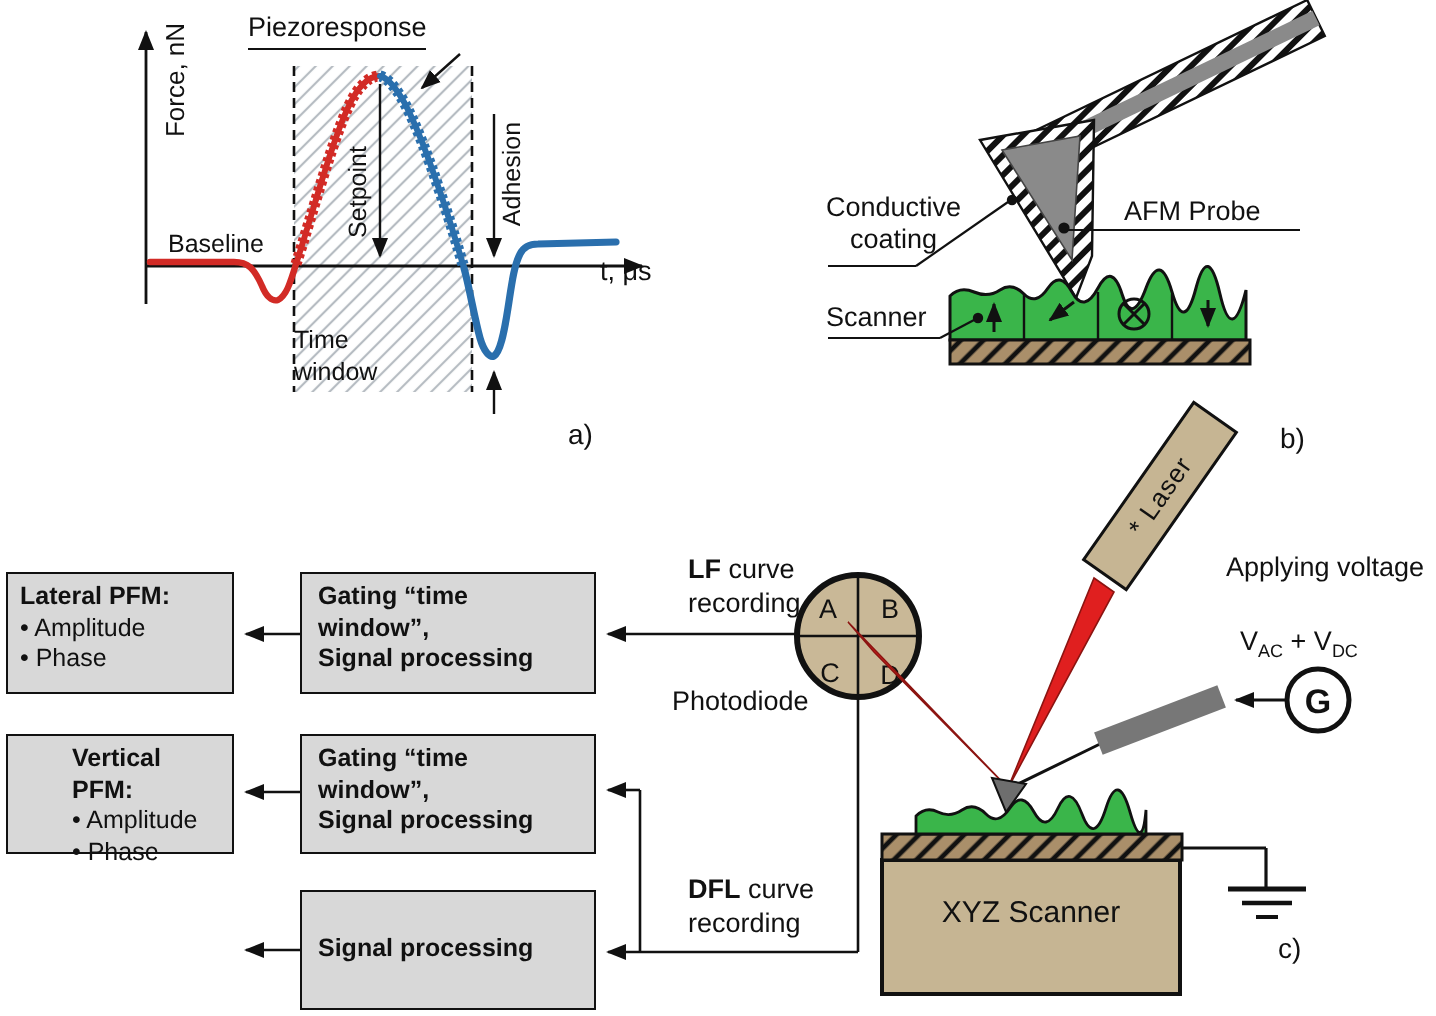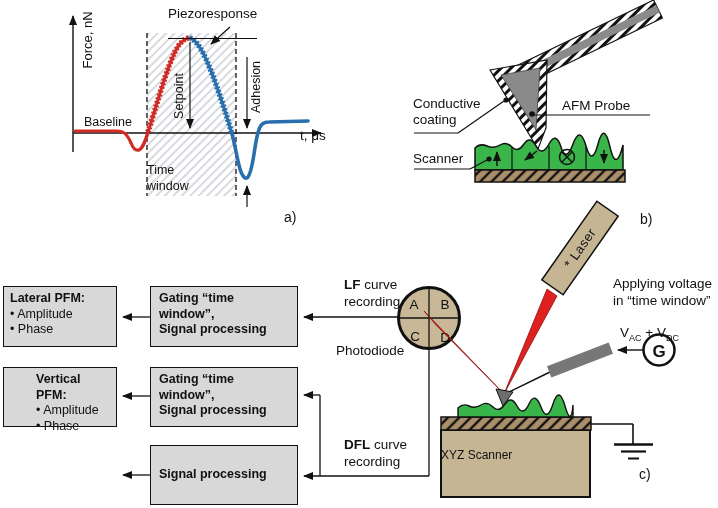--- a/index.html
+++ b/index.html
@@ -5,38 +5,38 @@
   html,body{margin:0;padding:0;background:#fff;}
   .stage{
     position:relative;width:718px;height:508px;background:#fff;overflow:hidden;
     font-family:"Liberation Sans", sans-serif;color:#111;
   }
   .stage svg.gfx{position:absolute;left:0;top:0;z-index:1;}
   .lbl{position:absolute;z-index:2;font-size:13px;line-height:16px;white-space:nowrap;}
   .lbl.small{font-size:12.5px;}
   .rot{transform-origin:center center;}
   .panel-letter{position:absolute;z-index:2;font-size:14px;}
-  .underlined{border-bottom:1.3px solid #111;padding-bottom:16px;margin-left:44px;}
+  .underlined{border-bottom:1.3px solid #111;padding-bottom:2px;}
   
   .blk{
     position:absolute;z-index:2;background:#d8d8d8;border:1.5px solid #111;
     box-sizing:border-box;font-size:12.5px;line-height:15.5px;padding:4px 6px;
   }
   .blk .t{font-weight:bold;}
   .blk.mid{padding:4px 8px;font-weight:bold;}
   .blk.centered{display:flex;align-items:center;}
   .laser-lbl{
     position:absolute;z-index:2;font-size:13px;white-space:nowrap;
     transform:translate(-50%,-50%) rotate(-55deg);letter-spacing:0.5px;
   }
   .vline{position:absolute;z-index:2;font-size:13.5px;white-space:nowrap;}
   sub{font-size:9px;}
   .two-line{line-height:17px;margin-left:17px;}
   .bold-lead b{font-weight:bold;}
-  .scanner-lbl{position:absolute;z-index:2;font-size:12px;}
+  .scanner-lbl{position:absolute;z-index:2;font-size:15px;text-align:center;}
 </style>
 </head>
 <body>
 
 <div class="stage">
 
   <svg class="gfx" width="718" height="508" viewBox="0 0 718 508">
     <defs>
       <marker id="arr" markerUnits="userSpaceOnUse" markerWidth="10" markerHeight="9" viewBox="0 0 10 8" refX="9" refY="4" orient="auto">
         <path d="M0,0 L10,4 L0,8 Z" fill="#111"></path>
@@ -163,21 +163,21 @@
   <div class="lbl small" style="left:84px;top:114px;">Baseline</div>
   <div class="lbl small rot" style="left:179px;top:96px;transform:translate(-50%,-50%) rotate(-90deg);">Setpoint</div>
   <div class="lbl small rot" style="left:256px;top:87px;transform:translate(-50%,-50%) rotate(-90deg);">Adhesion</div>
   <div class="lbl small" style="left:147px;top:162px;width:89px;">
     <span style="display:block">Time</span>
     <span style="display:block">window</span>
   </div>
   <div class="lbl" style="left:300px;top:128px;font-size:13.5px;">t, μs</div>
   <div class="panel-letter" style="left:284px;top:209px;">a)</div>
 
-  <div class="lbl" style="left:413px;top:96px;font-size:13.5px;">
+  <div class="lbl" style="left:413px;top:96px;font-size:13.5px;text-align:center;">
     <span style="display:block">Conductive</span>
     <span style="display:block">coating</span>
   </div>
   <div class="lbl" style="left:562px;top:98px;font-size:13.5px;">AFM Probe</div>
   <div class="lbl" style="left:413px;top:151px;font-size:13.5px;">Scanner</div>
   <div class="panel-letter" style="left:640px;top:211px;">b)</div>
 
   <div class="blk" style="left:3px;top:286px;width:114px;height:61px;">
     <div class="t">Lateral PFM:</div>
     <div>• Amplitude</div>
@@ -210,22 +210,21 @@
   <div class="vline" style="left:336px;top:343px;">Photodiode</div>
   <div class="vline two-line bold-lead" style="left:327px;top:436px;">
     <div><b>DFL</b><span> curve</span></div>
     <div>recording</div>
   </div>
 
   <div class="laser-lbl" style="left:580px;top:248px;">* Laser</div>
 
   <div class="vline two-line" style="left:596px;top:275px;">
     <div>Applying voltage</div>
-    <div>in “time window”</div>
-  </div>
-  <div class="vline" style="left:620px;top:313px;margin-top:12px;">
+  </div>
+  <div class="vline" style="left:620px;top:313px;">
     <span>V</span><sub>AC</sub><span> + </span><span>V</span><sub>DC</sub>
   </div>
 
   <div class="scanner-lbl" style="left:441px;top:448px;width:149px;">XYZ Scanner</div>
   <div class="panel-letter" style="left:639px;top:466px;">c)</div>
 
 </div>
 
 </body></html>

